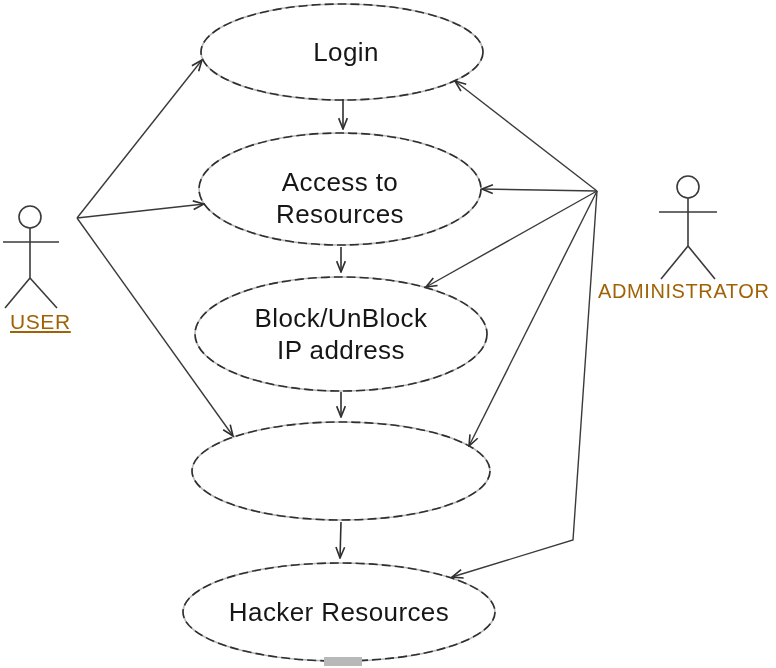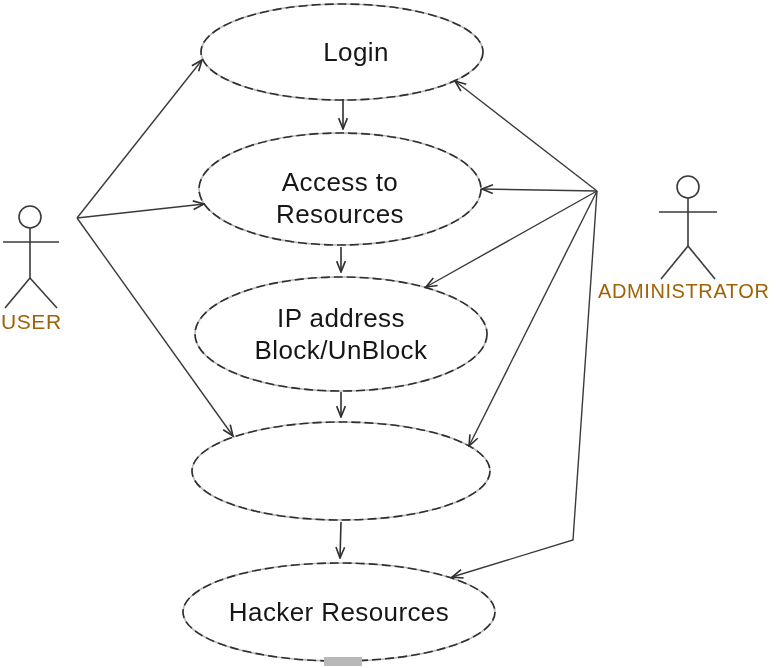--- a/index.html
+++ b/index.html
@@ -101,36 +101,36 @@
       <circle cx="688" cy="187" r="11"></circle>
       <line x1="688" y1="198" x2="688" y2="246"></line>
       <line x1="659" y1="212" x2="717" y2="212"></line>
       <line x1="688" y1="246" x2="661" y2="279"></line>
       <line x1="688" y1="246" x2="715" y2="279"></line>
     </g>
 
     <rect x="324" y="657" width="38" height="9" fill="#b8b8b8"></rect>
   </svg>
 
-  <div class="uc-label" style="left:256px; top:35px; width:200px; height:34px;">
+  <div class="uc-label" style="left:246px; top:35px; width:200px; height:34px;">
     <span>Login</span>
   </div>
 
   <div class="uc-label" style="left:230px; top:157px; width:220px; height:64px;margin-top:9px;">
     <span>Access to</span>
     <span>Resources</span>
   </div>
 
   <div class="uc-label" style="left:221px; top:302px; width:240px; height:64px;">
+    <span>Block/UnBlock</span>
     <span>IP address</span>
-    <span>Block/UnBlock</span>
   </div>
 
 
   <div class="uc-label" style="left:189px; top:580px; width:300px; height:64px;">
     <span>Hacker Resources</span>
   </div>
 
-  <div class="actor-label" style="left:1px; top:310px;">USER</div>
+  <div class="actor-label" style="left:10px; top:310px;text-decoration:underline;">USER</div>
 
   <div class="actor-label" style="left:598px; top:280px; font-size:20px;">ADMINISTRATOR</div>
 
 </div>
 
 </body></html>

